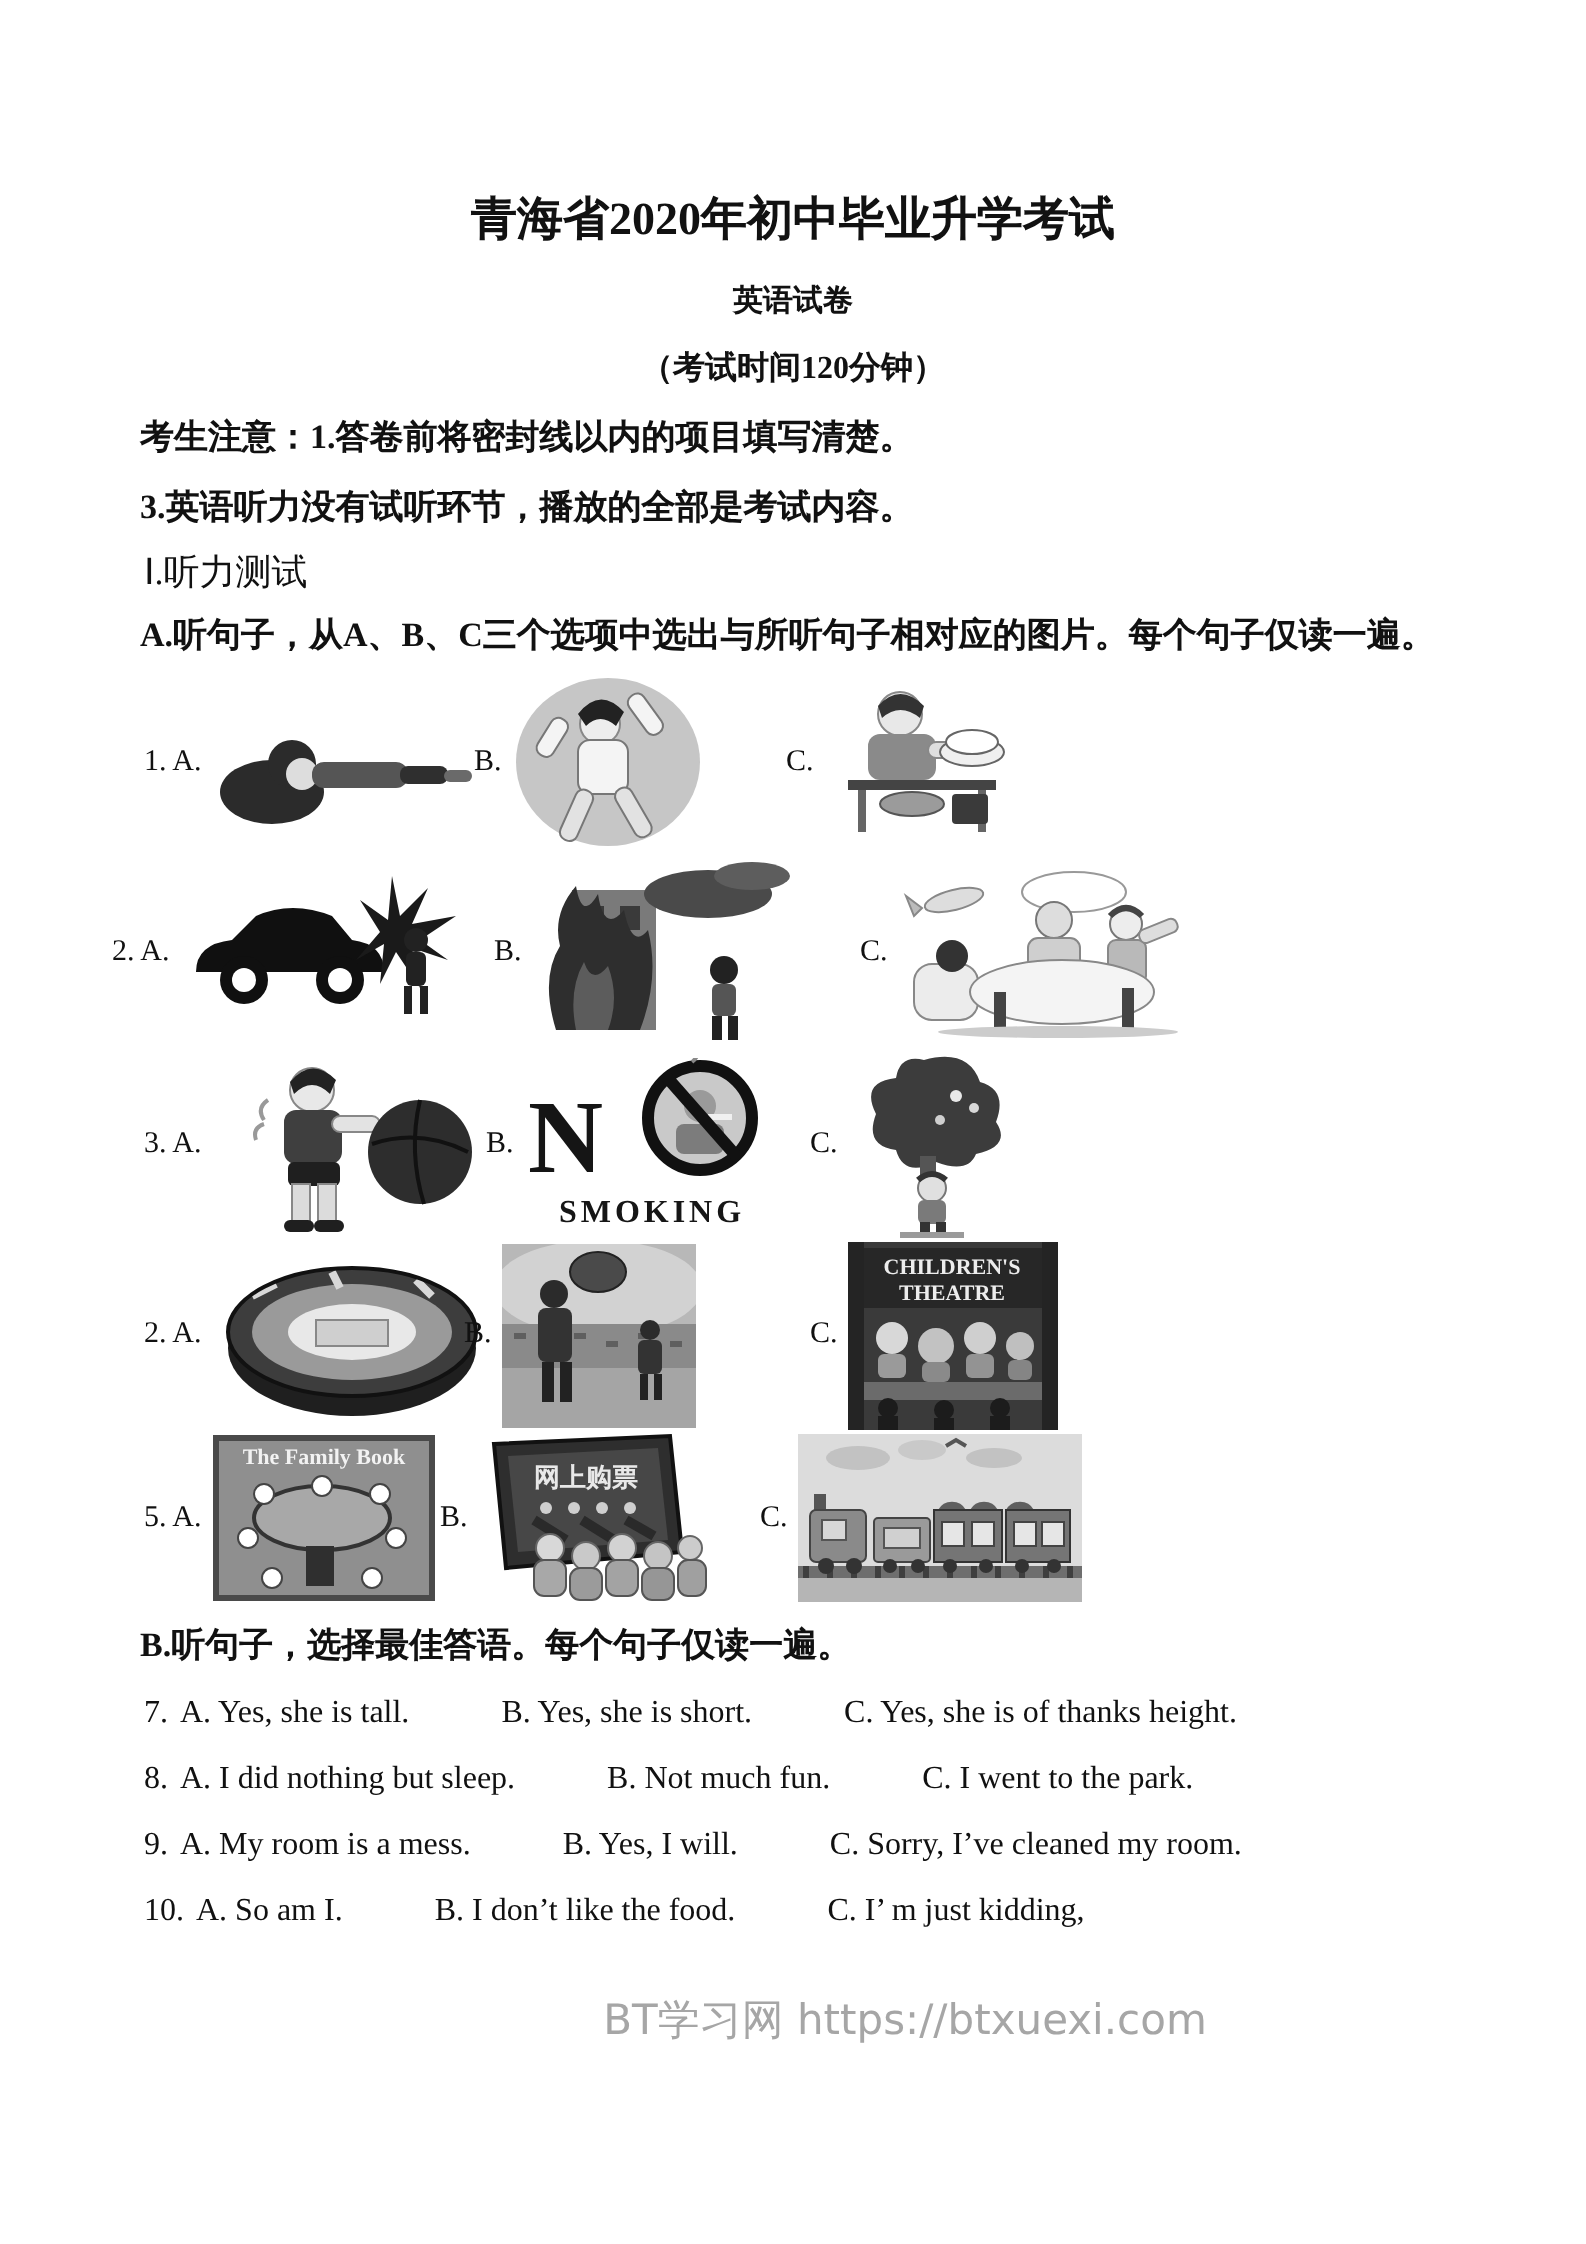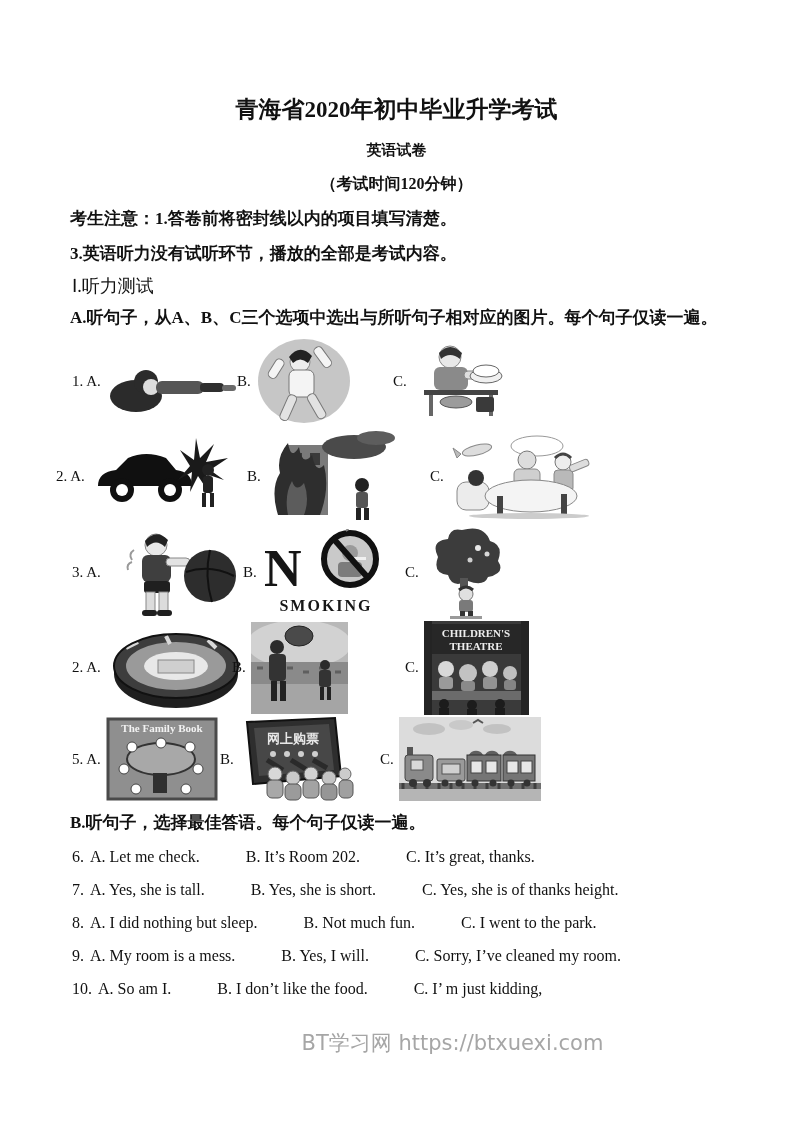--- a/index.html
+++ b/index.html
@@ -328,23 +328,20 @@
           <circle cx="94" cy="66" r="3.5" fill="#333333"></circle>
         <circle cx="112" cy="66" r="3.5" fill="#333333"></circle>
           <circle cx="128" cy="66" r="3.5" fill="#333333"></circle>
       </svg>
     </div>
   </div>
 
   <div class="part-instr">B.听句子，选择最佳答语。每个句子仅读一遍。</div>
 
   <p class="bq">
-    <span class="bnum">6.</span><span class="bopt">A. Let me check.</span><span class="bopt">B. It’s Room 202.</span><span class="bopt last">C. It’s great, thanks.</span>
-  </p>
-  <p class="bq">
     <span class="bnum">7.</span><span class="bopt">A. Yes, she is tall.</span><span class="bopt">B. Yes, she is short.</span><span class="bopt last">C. Yes, she is of thanks height.</span>
   </p>
   <p class="bq">
     <span class="bnum">8.</span><span class="bopt">A. I did nothing but sleep.</span><span class="bopt">B. Not much fun.</span><span class="bopt last">C. I went to the park.</span>
   </p>
   <p class="bq">
     <span class="bnum">9.</span><span class="bopt">A. My room is a mess.</span><span class="bopt">B. Yes, I will.</span><span class="bopt last">C. Sorry, I’ve cleaned my room.</span>
   </p>
   <p class="bq">
     <span class="bnum">10.</span><span class="bopt">A. So am I.</span><span class="bopt">B. I don’t like the food.</span><span class="bopt last">C. I’ m just kidding,</span>

